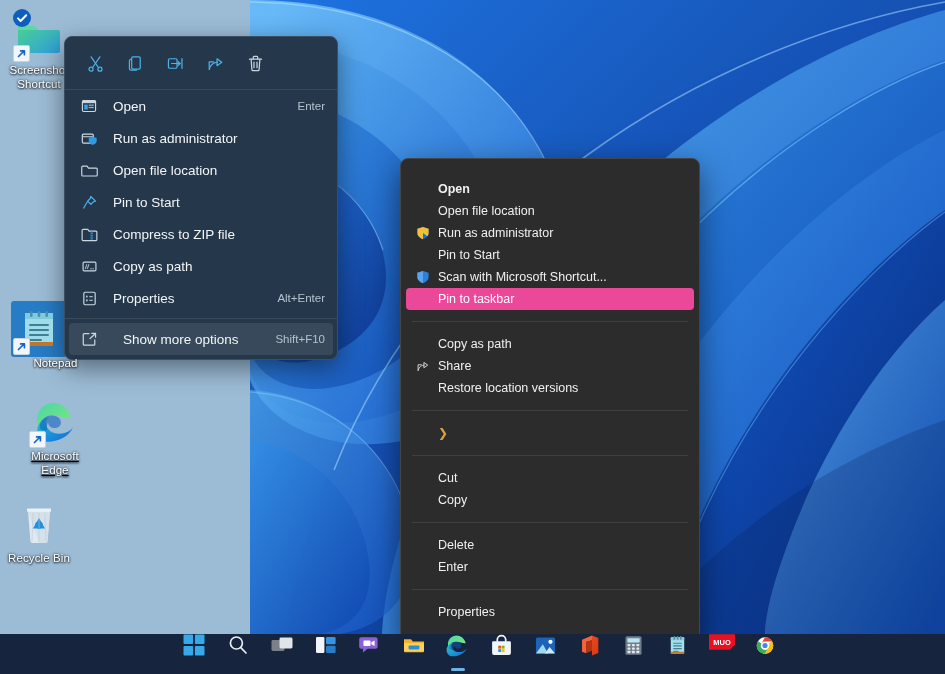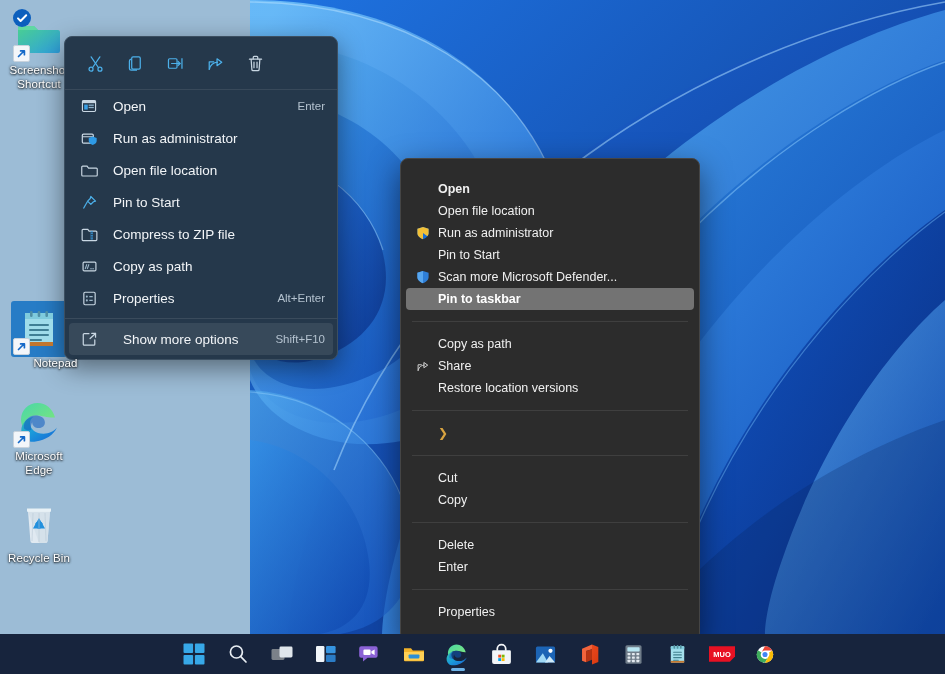--- a/index.html
+++ b/index.html
@@ -142,23 +142,22 @@
   }
   #classicmenu .cmi .cico {
     width: 16px; height: 16px;
     margin-right: 7px;
     display: flex; align-items: center; justify-content: center;
     flex: 0 0 16px;
   }
   #classicmenu .cmi .clbl { flex: 1 1 auto; }
   #classicmenu .cmi.bold .clbl { font-weight: bold; }
   #classicmenu .cmi.sel {
-    background: #737373;
+    background: #ec4899;
     color: #ffffff;
-    font-weight: bold;
   }
   #classicmenu .cmi .arrow {
     color: #d9a441;
     font-size: 12px;
     margin-right: 4px;
   }
   #classicmenu .csep {
     height: 1px;
     background: #3f3f3f;
     margin: 8px 11px 8px 11px;
@@ -171,21 +170,21 @@
     left: 0; bottom: 0;
     width: 945px; height: 40px;
     background: #17243d;
     display: flex;
     align-items: center;
     justify-content: center;
   }
   .tb-items { display: flex; align-items: center; gap: 0px; }
   .tbi {
     width: 44px; height: 40px;
-    display: flex; align-items: center; justify-content: center;
+    display: flex; align-items: flex-start; justify-content: center;
     position: relative;
   }
   .tbi .run-dot {
     position: absolute;
     bottom: 3px; left: 50%;
     transform: translateX(-50%);
     width: 14px; height: 3px;
     border-radius: 2px;
     background: #6eb3e8;
   }
@@ -314,21 +313,21 @@
         <svg width="11" height="11" viewBox="0 0 11 11">
           <path d="M2.5 8.5 L8 3 M4.6 2.9 H8.4 V6.7" fill="none" stroke="#1468c8" stroke-width="1.7" stroke-linecap="round" stroke-linejoin="round"></path>
         </svg>
       </div>
     </div>
     <div class="dlabel" style="position:relative; z-index:2;padding-left:33px;">
       <span>Notepad</span>
     </div>
   </div>
 
-  <div class="desk-icon" style="left:0px; top:398px;">
+  <div class="desk-icon" style="left:16px; top:398px;text-decoration:underline;">
     <div class="glyph">
       <svg width="48" height="48" viewBox="0 0 48 48">
         <defs>
           <linearGradient id="edg1" x1="0" y1="0" x2="1" y2="1">
             <stop offset="0" stop-color="#37c2b1"></stop>
               <stop offset="0.45" stop-color="#1a9bdb"></stop>
               <stop offset="1" stop-color="#1764d5"></stop>
           </linearGradient>
           <linearGradient id="edg2" x1="0" y1="0" x2="1" y2="1">
             <stop offset="0" stop-color="#49d7a8"></stop>
@@ -561,21 +560,21 @@
         <span class="cico"></span>
         <span class="clbl">Pin to Start</span>
       </div>
       <div class="cmi">
         <span class="cico">
           <svg width="14" height="14" viewBox="0 0 16 16">
             <path d="M8 1.2 L14.4 3.2 V8 C14.4 11.6 11.4 13.8 8 15 C4.6 13.8 1.6 11.6 1.6 8 V3.2 Z" fill="#2f7fd8"></path>
             <path d="M8 1.2 L1.6 3.2 V8 C1.6 11.6 4.6 13.8 8 15 Z" fill="#57a6ef"></path>
           </svg>
         </span>
-        <span class="clbl">Scan more Microsoft Defender...</span>
+        <span class="clbl">Scan with Microsoft Shortcut...</span>
       </div>
       <div class="cmi sel">
         <span class="cico"></span>
         <span class="clbl">Pin to taskbar</span>
       </div>
     </div>
 
     <div class="csep"></div>
 
     <div class="grp">

